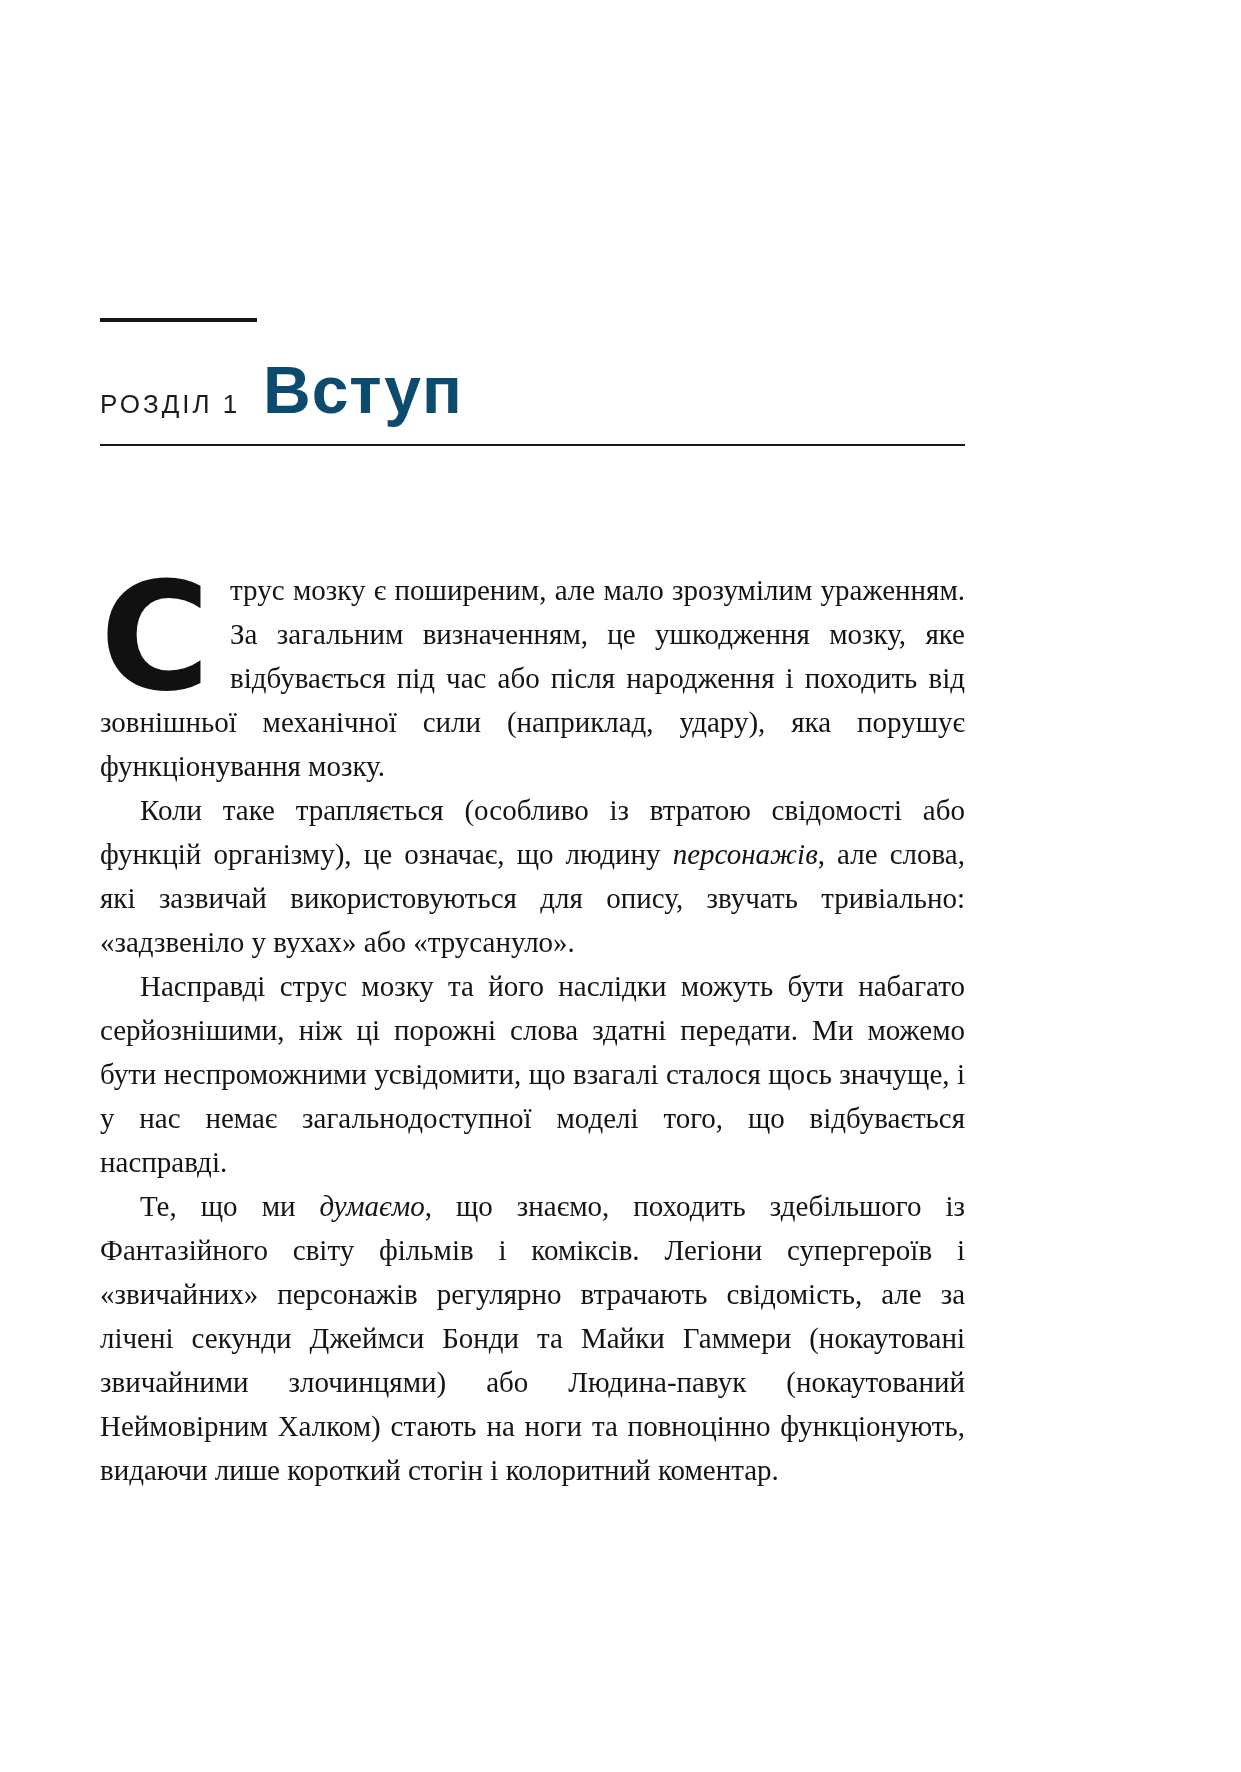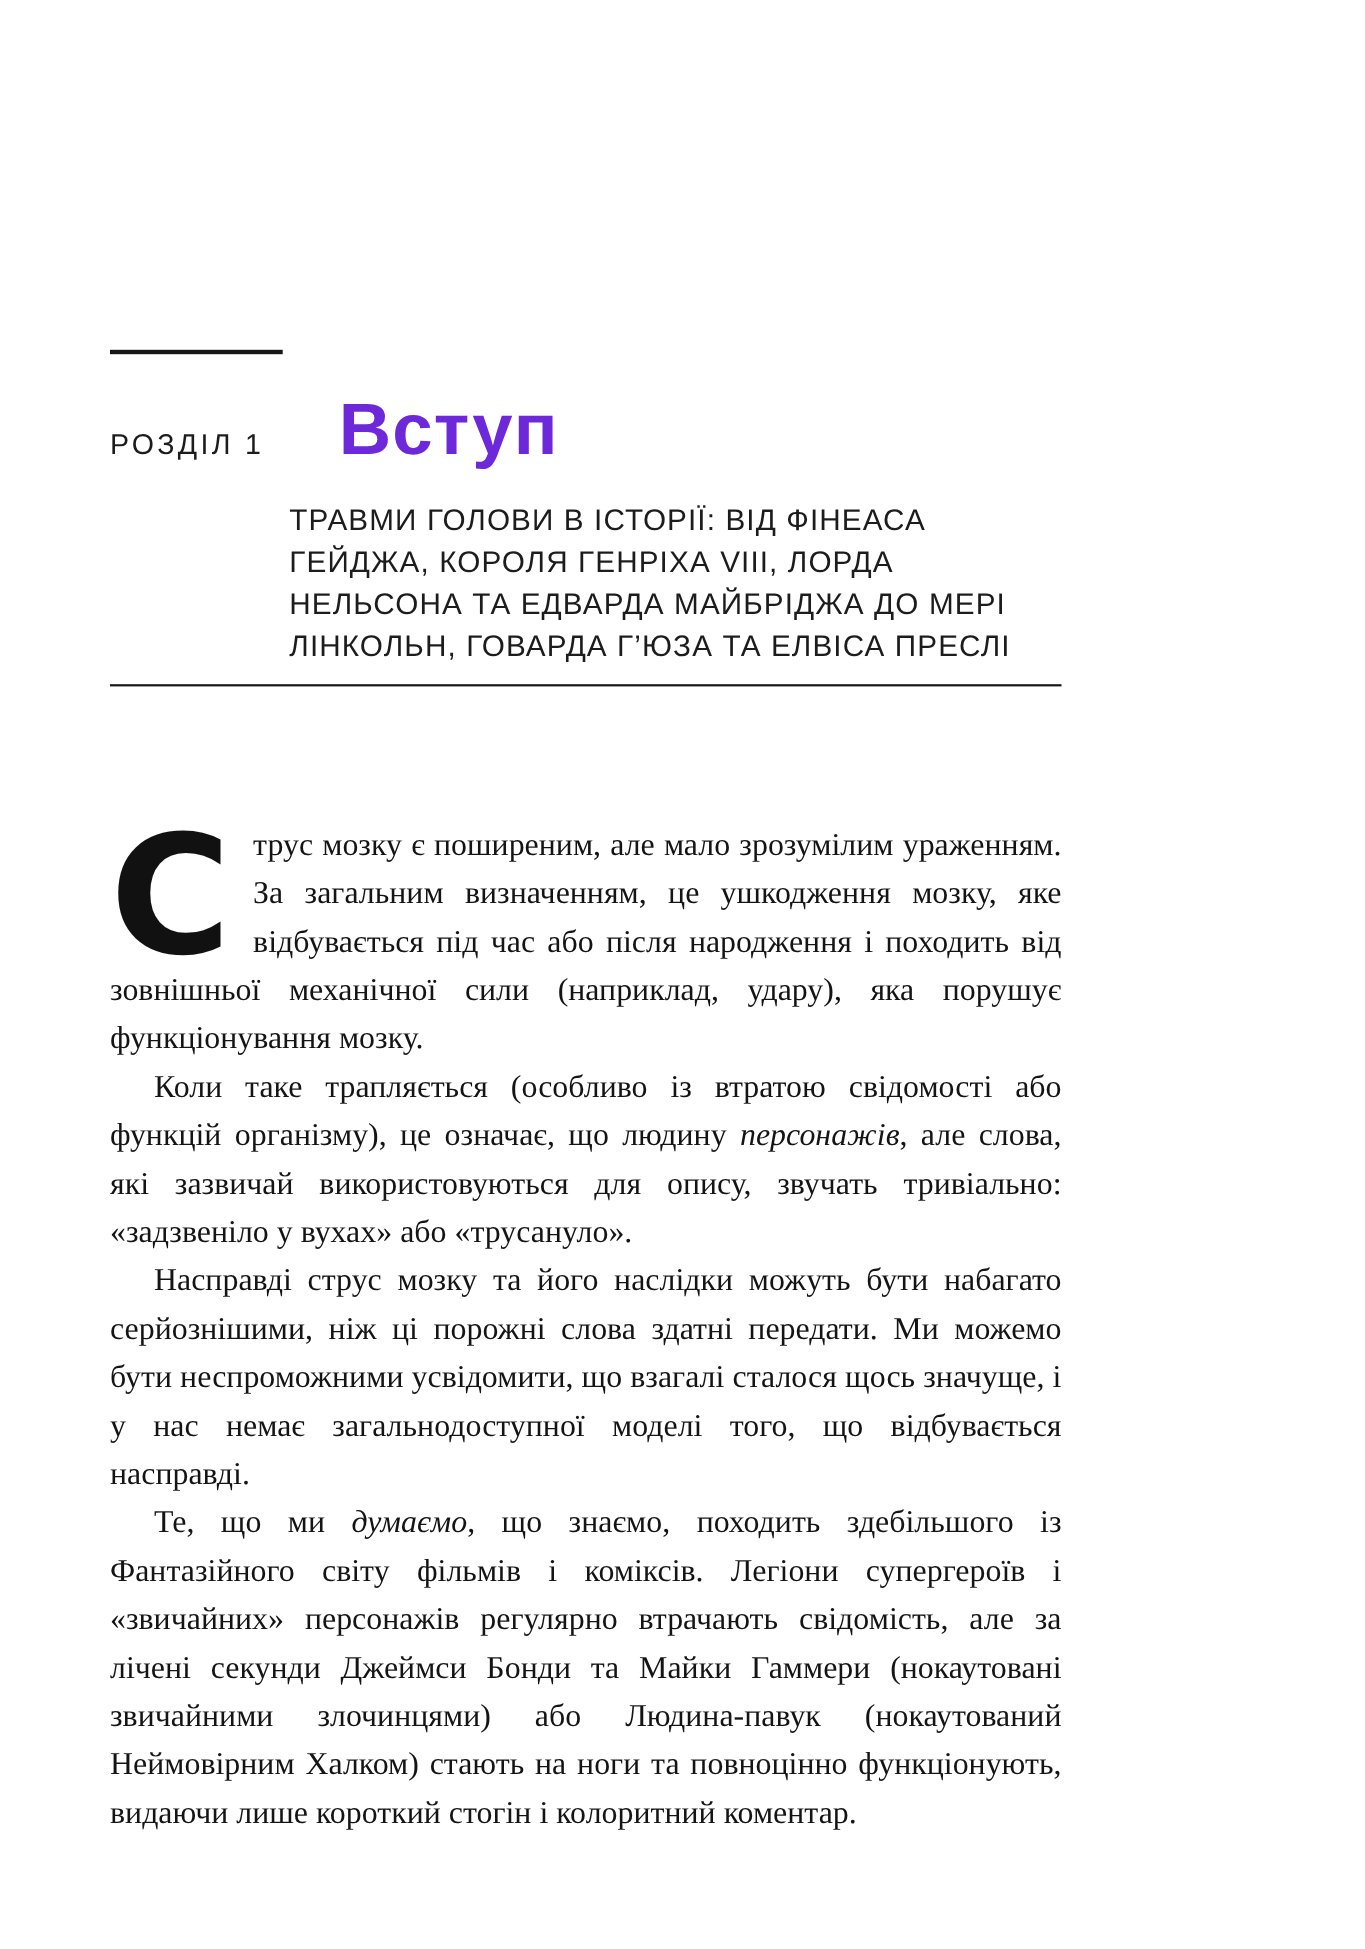--- a/index.html
+++ b/index.html
@@ -22,36 +22,35 @@
   
   .rule-top {
     width: 157px;
     height: 4px;
     background: #161616;
   }
   .header-row {
     display: flex;
     align-items: baseline;
     margin-top: 30px;
-    gap: 45px;
   }
   .chapter-label {
     font-family: "Liberation Sans", sans-serif;
     font-size: 26px;
     letter-spacing: 3px;
     color: #1c1c1c;
     width: 163px;
     flex: 0 0 163px;
   }
   .chapter-title {
     font-family: "Liberation Sans", sans-serif;
     font-size: 66px;
     font-weight: 600;
     letter-spacing: 1px;
-    color: #6d28d9;
+    color: #0c4a6e;
   }
   .chapter-subtitle {
     margin-left: 163px;
     margin-top: 26px;
     width: 690px;
     font-family: "Liberation Sans", sans-serif;
     font-size: 27px;
     line-height: 38px;
     letter-spacing: 1px;
     color: #1c1c1c;
@@ -91,21 +90,20 @@
 <div class="page">
   <div class="content">
 
     <div class="rule-top"></div>
 
     <div class="header-row">
       <div class="chapter-label">РОЗДІЛ 1</div>
       <h1 class="chapter-title">Вступ</h1>
     </div>
 
-    <div class="chapter-subtitle">ТРАВМИ ГОЛОВИ В ІСТОРІЇ: ВІД ФІНЕАСА ГЕЙДЖА, КОРОЛЯ ГЕНРІХА VIII, ЛОРДА НЕЛЬСОНА ТА ЕДВАРДА МАЙБРІДЖА ДО МЕРІ ЛІНКОЛЬН, ГОВАРДА Г’ЮЗА ТА ЕЛВІСА ПРЕСЛІ</div>
 
     <div class="rule-divider"></div>
 
     <div class="body-text">
         <p><span class="drop-cap">С</span><span>трус мозку є поширеним, але мало зрозумілим ураженням. За загальним визначенням, це ушкодження мозку, яке відбувається під час або після народження і походить від зовнішньої механічної сили (наприклад, удару), яка порушує функціонування мозку.</span></p>
         <p class="indent"><span>Коли таке трапляється (особливо із втратою свідомості або функцій організму), це означає, що людину </span><span class="italic">персонажів</span><span>, але слова, які зазвичай використовуються для опису, звучать тривіально: «задзвеніло у вухах» або «трусануло».</span></p>
         <p class="indent"><span>Насправді струс мозку та його наслідки можуть бути набагато серйознішими, ніж ці порожні слова здатні передати. Ми можемо бути неспроможними усвідомити, що взагалі сталося щось значуще, і у нас немає загальнодоступної моделі того, що відбувається насправді.</span></p>
         <p class="indent"><span>Те, що ми </span><span class="italic">думаємо</span><span>, що знаємо, походить здебільшого із Фантазійного світу фільмів і коміксів. Легіони супергероїв і «звичайних» персонажів регулярно втрачають свідомість, але за лічені секунди Джеймси Бонди та Майки Гаммери (нокаутовані звичайними злочинцями) або Людина-павук (нокаутований Неймовірним Халком) стають на ноги та повноцінно функціонують, видаючи лише короткий стогін і колоритний коментар.</span></p>
       </div>
 

